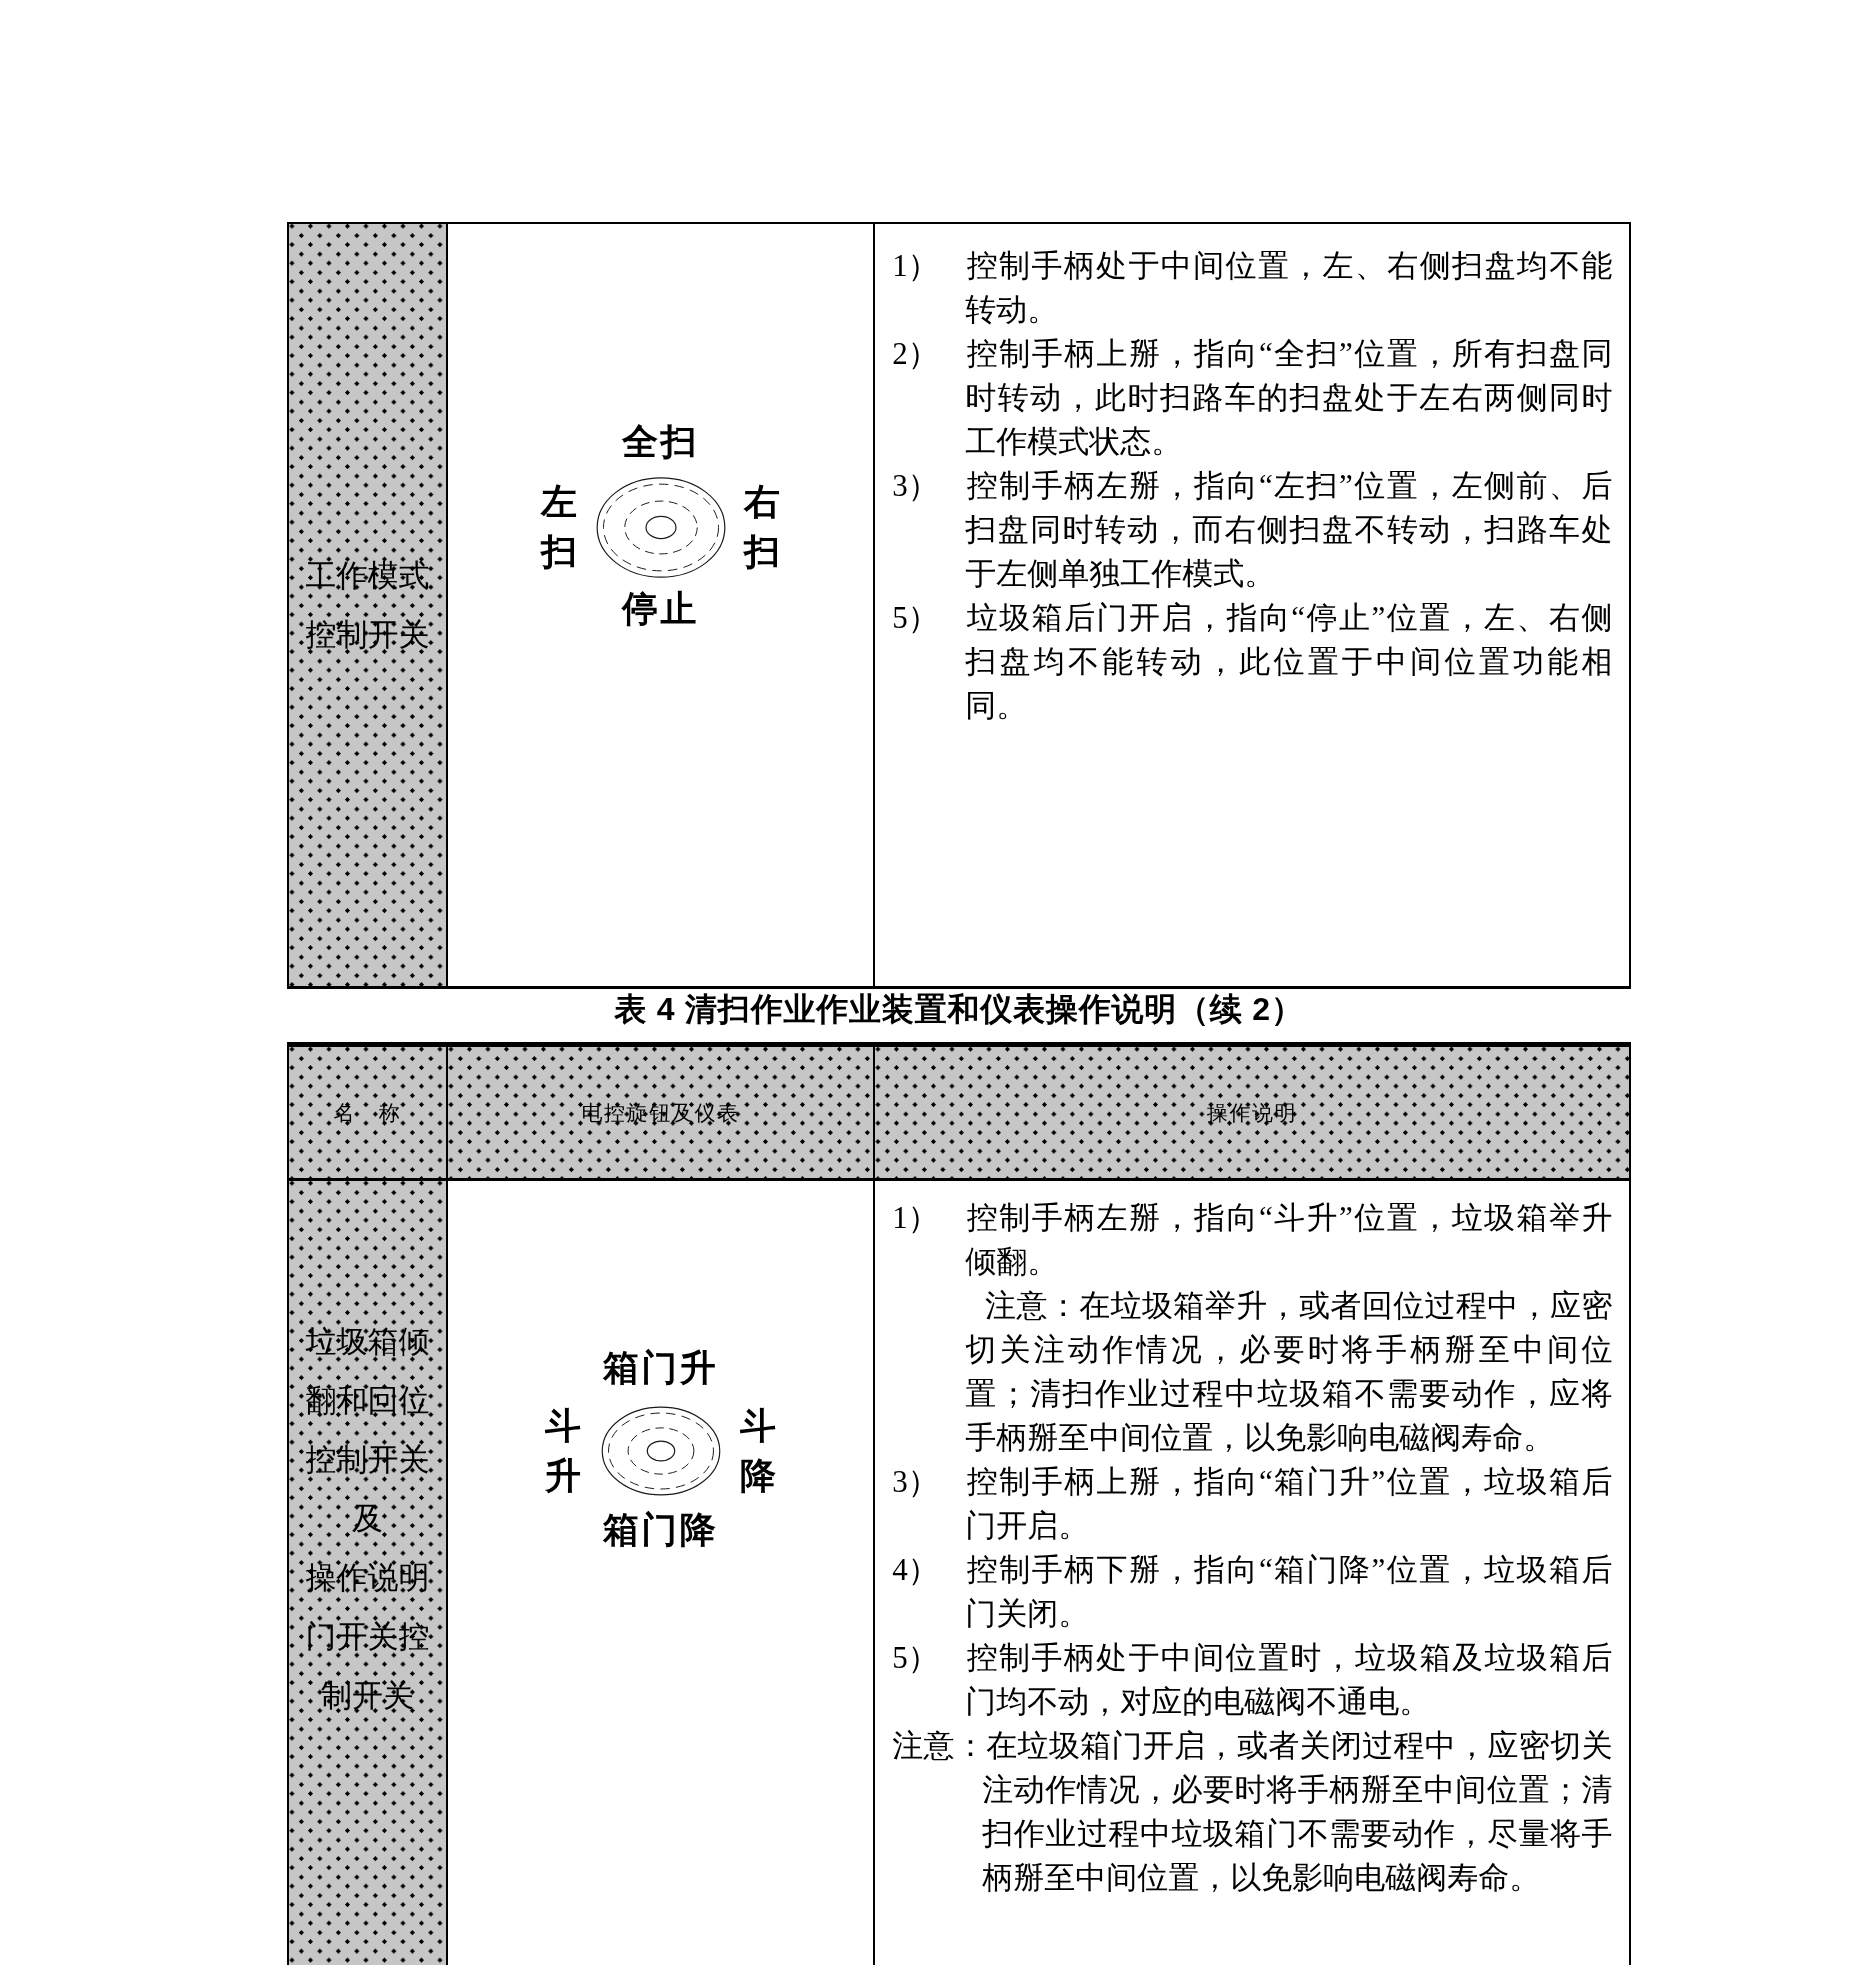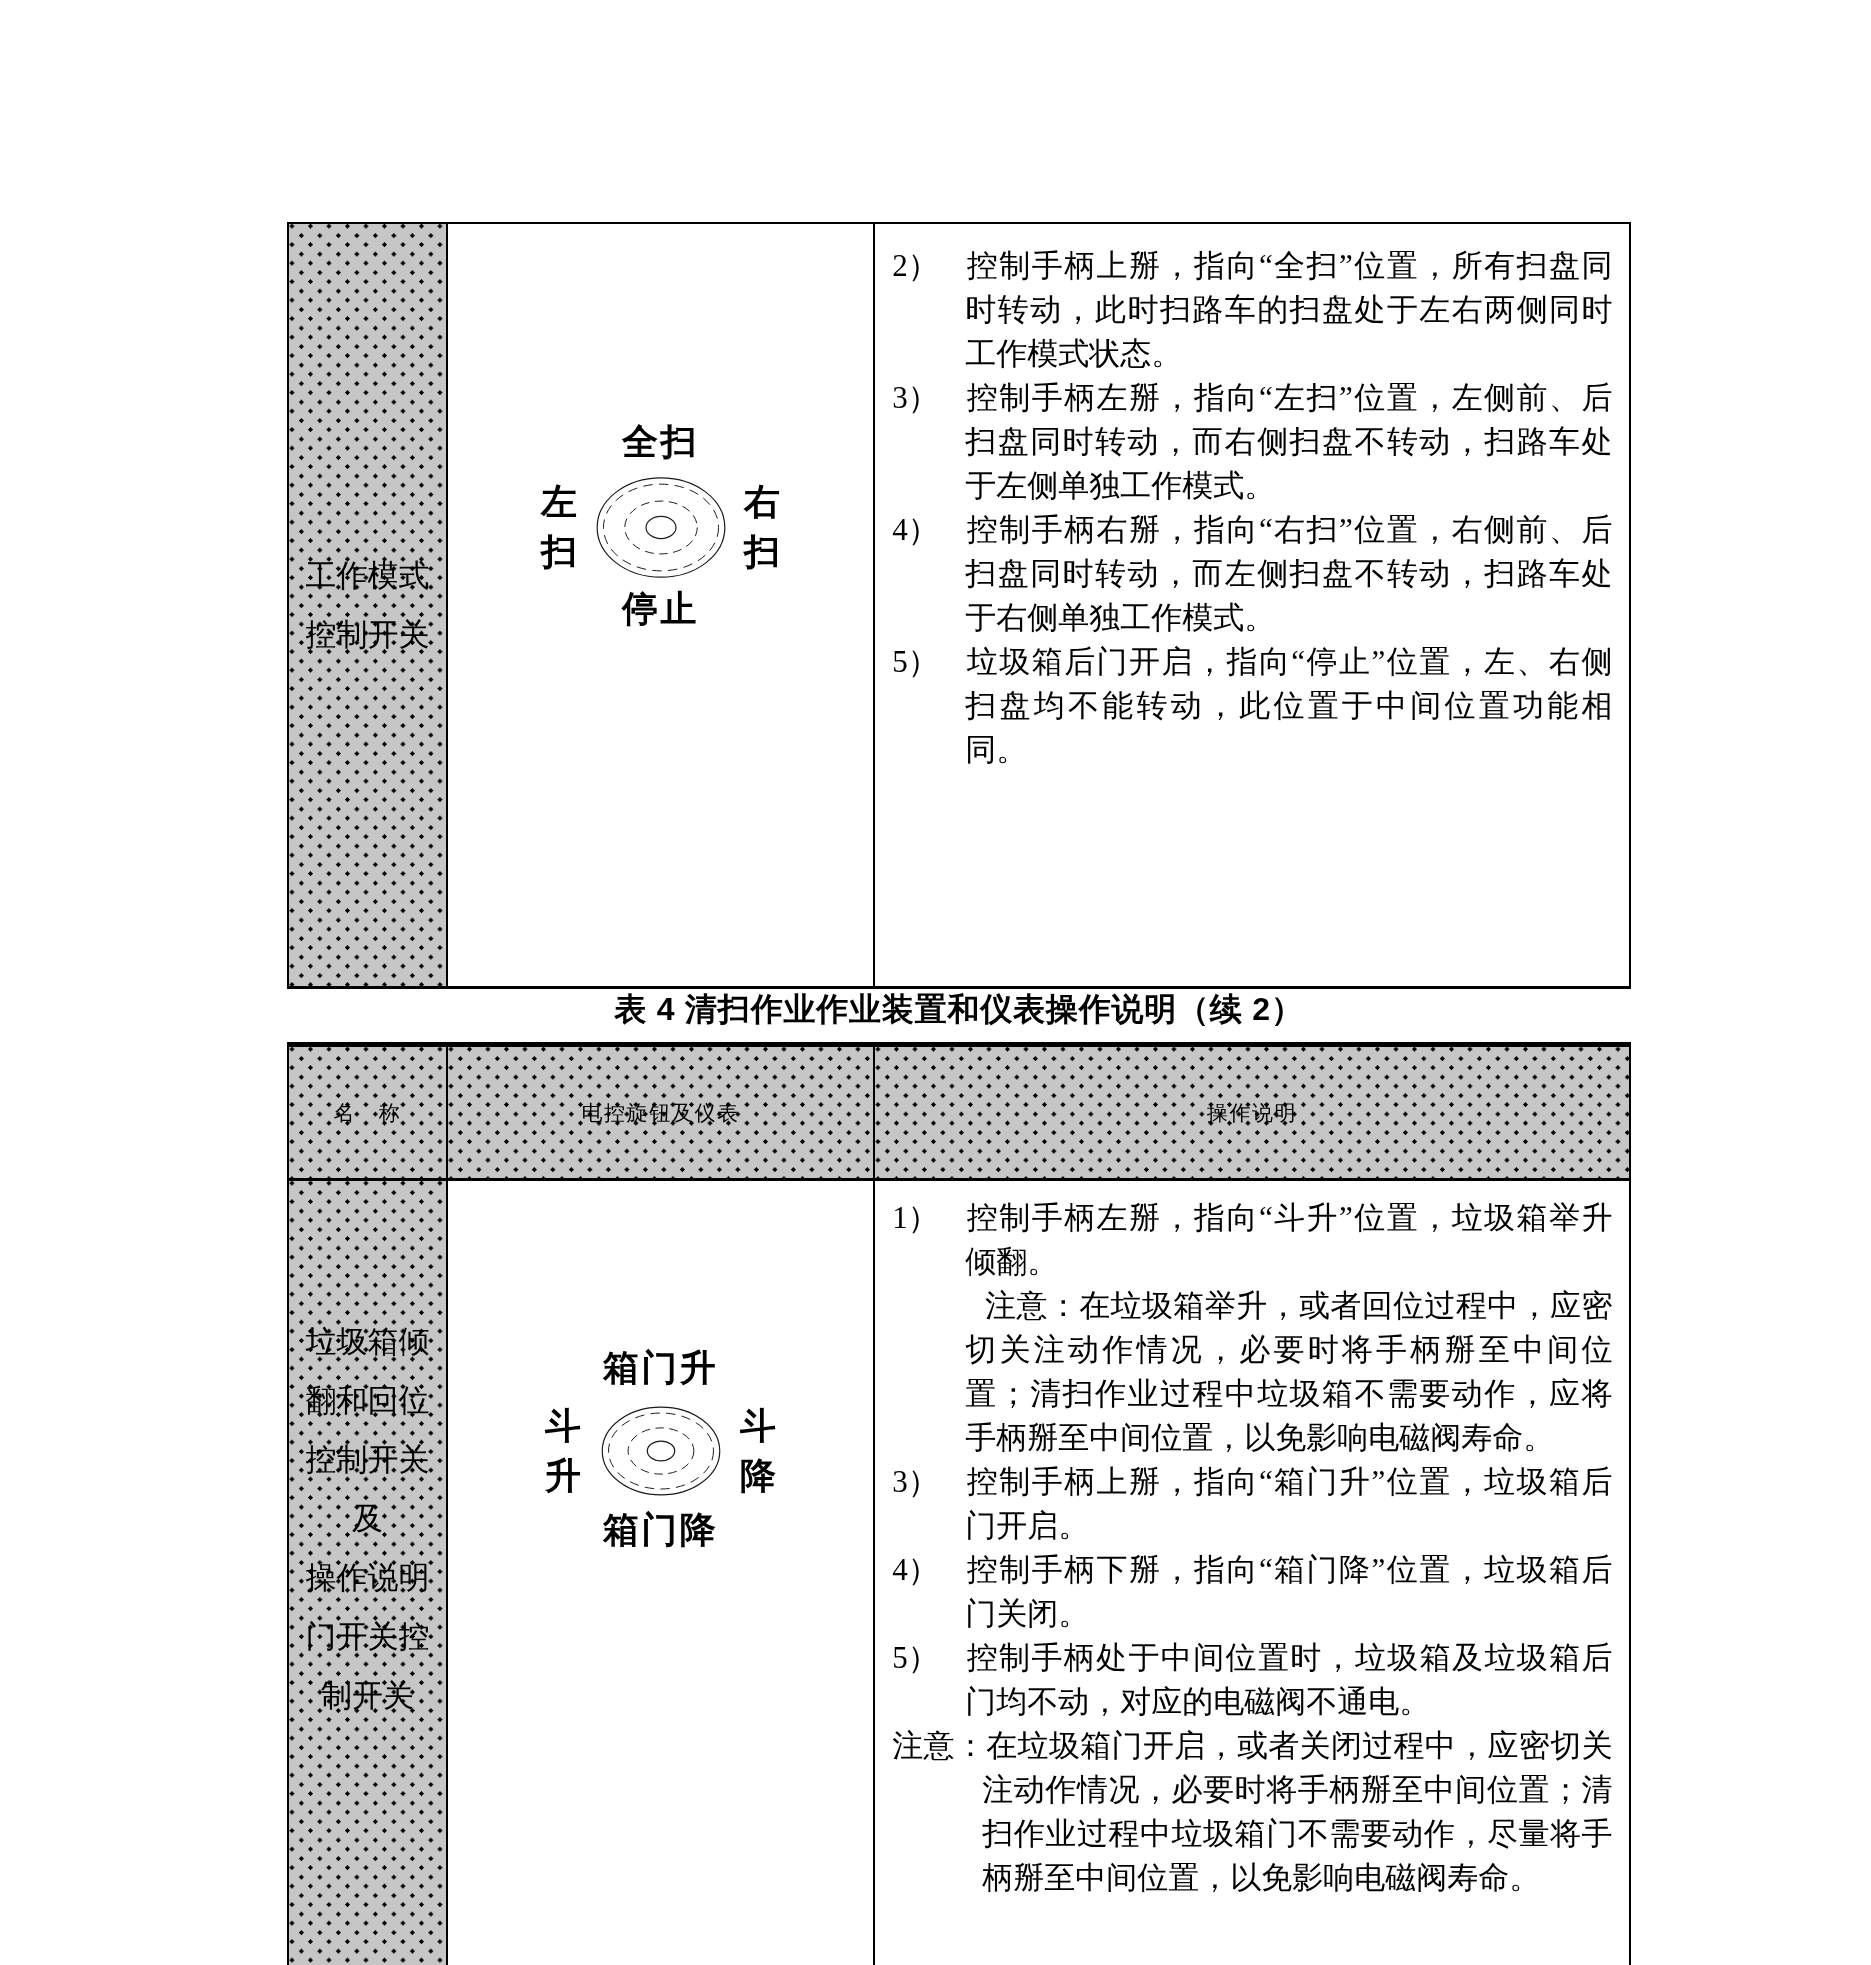--- a/index.html
+++ b/index.html
@@ -95,23 +95,23 @@
               <span>右</span>
               <span>扫</span>
             </div>
           </div>
           <div class="knob-bottom">停止</div>
         </div>
       </div>
     </div>
     <div class="c3">
       <div class="ops">
+        <p><span class="mk">1）</span><span>控制手柄处于中间位置，左、右侧扫盘均不能转动。</span></p>
         <p><span class="mk">2）</span><span>控制手柄上掰，指向“全扫”位置，所有扫盘同时转动，此时扫路车的扫盘处于左右两侧同时工作模式状态。</span></p>
         <p><span class="mk">3）</span><span>控制手柄左掰，指向“左扫”位置，左侧前、后扫盘同时转动，而右侧扫盘不转动，扫路车处于左侧单独工作模式。</span></p>
-        <p><span class="mk">4）</span><span>控制手柄右掰，指向“右扫”位置，右侧前、后扫盘同时转动，而左侧扫盘不转动，扫路车处于右侧单独工作模式。</span></p>
         <p><span class="mk">5）</span><span>垃圾箱后门开启，指向“停止”位置，左、右侧扫盘均不能转动，此位置于中间位置功能相同。</span></p>
       </div>
     </div>
   </div>
 
   <div id="caption">表 4 清扫作业作业装置和仪表操作说明（续 2）</div>
 
   <div id="table2" class="tbl">
 
     <div id="t2-header" class="trow">

